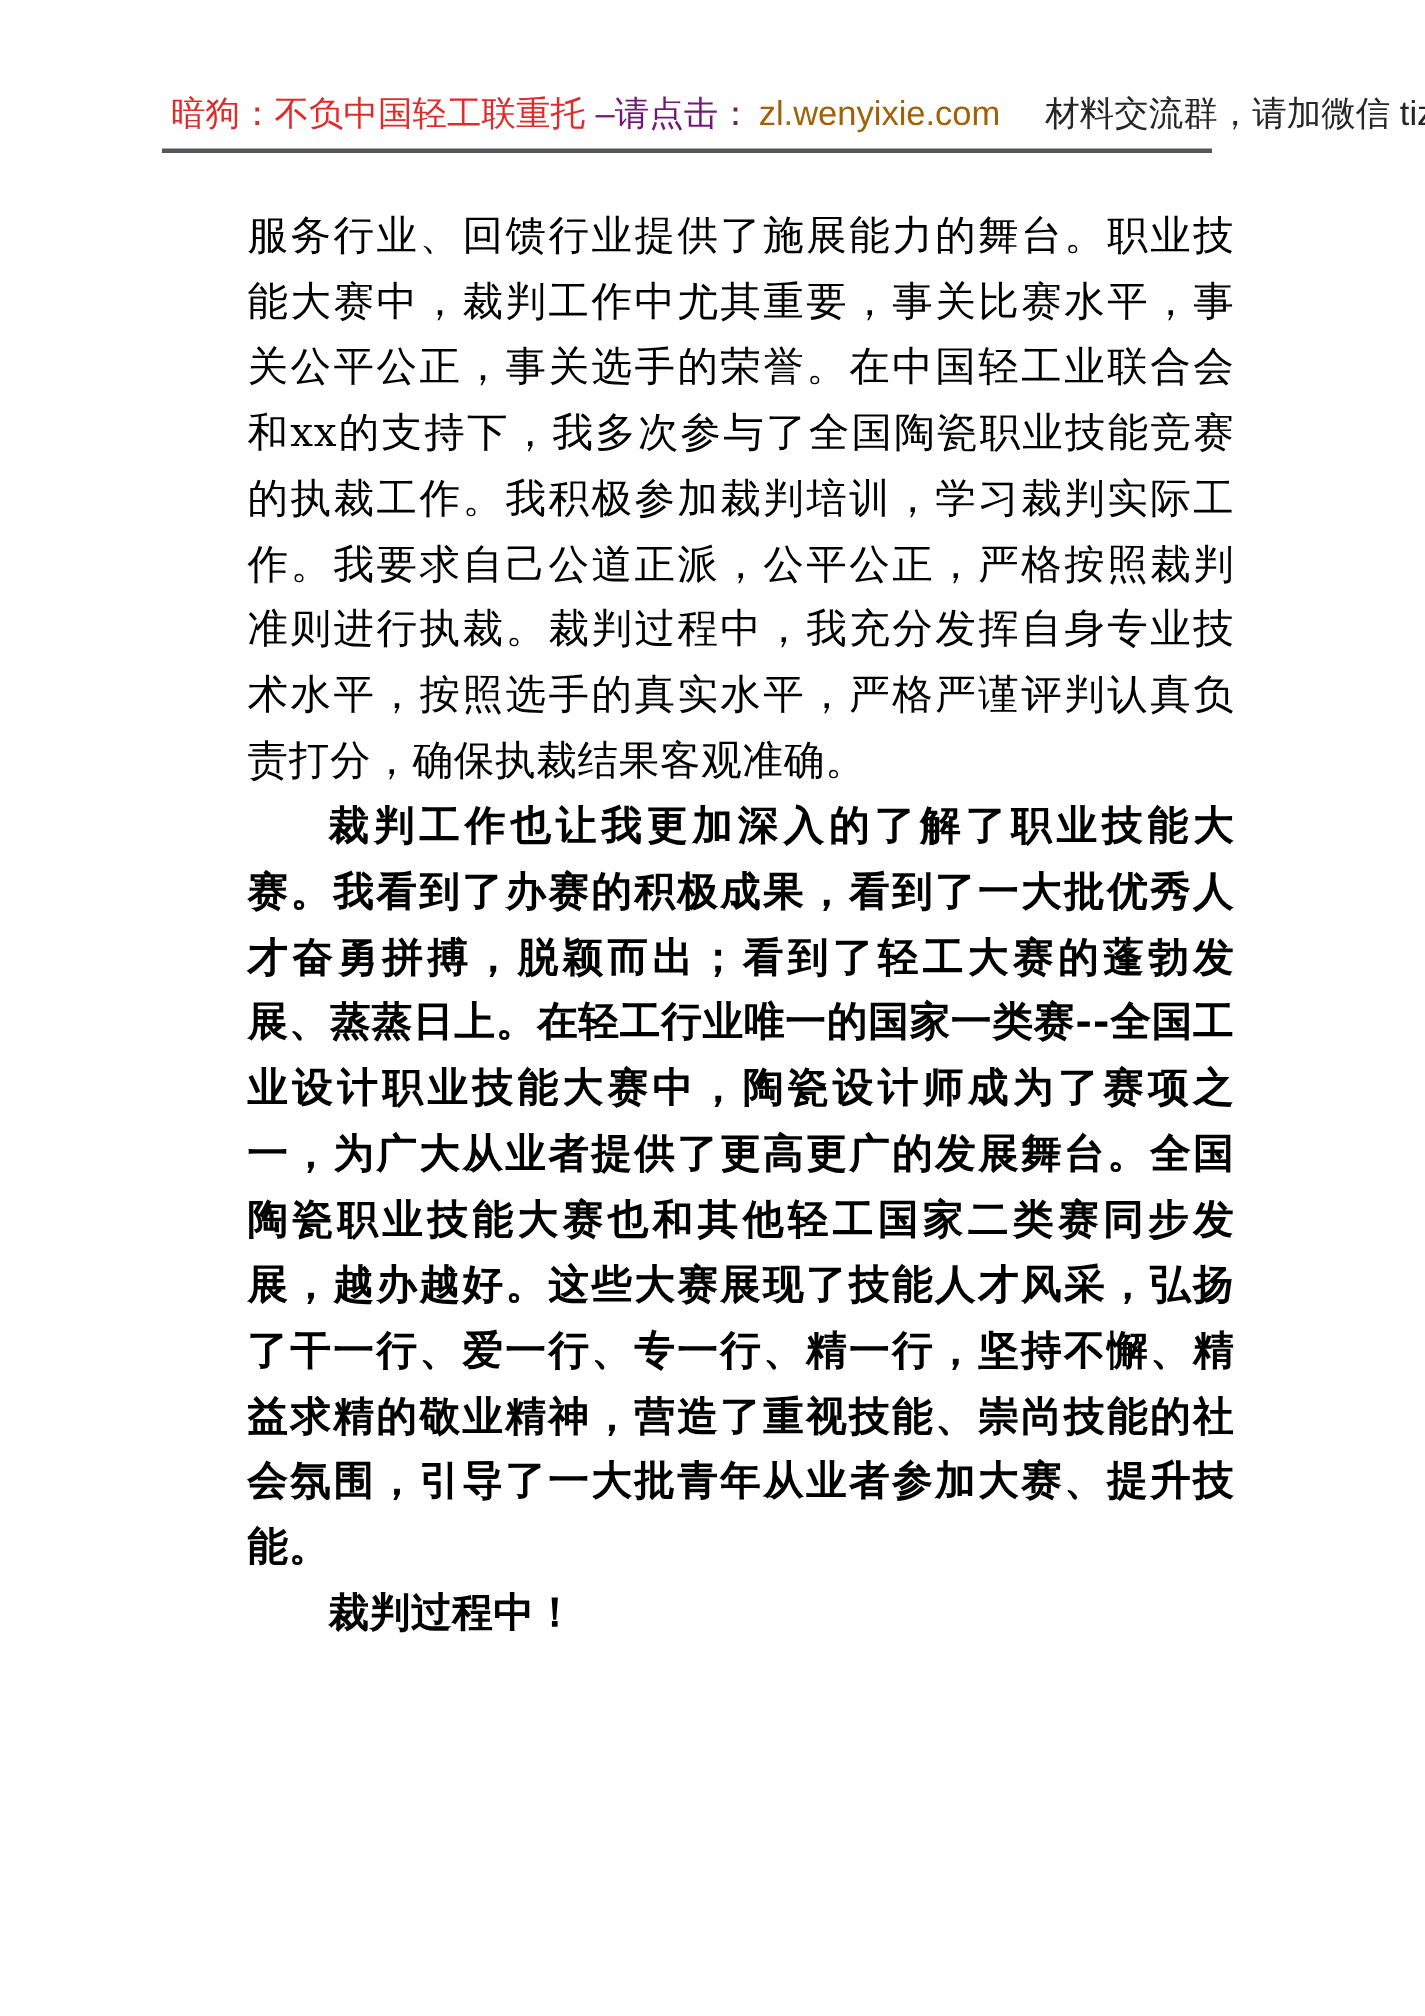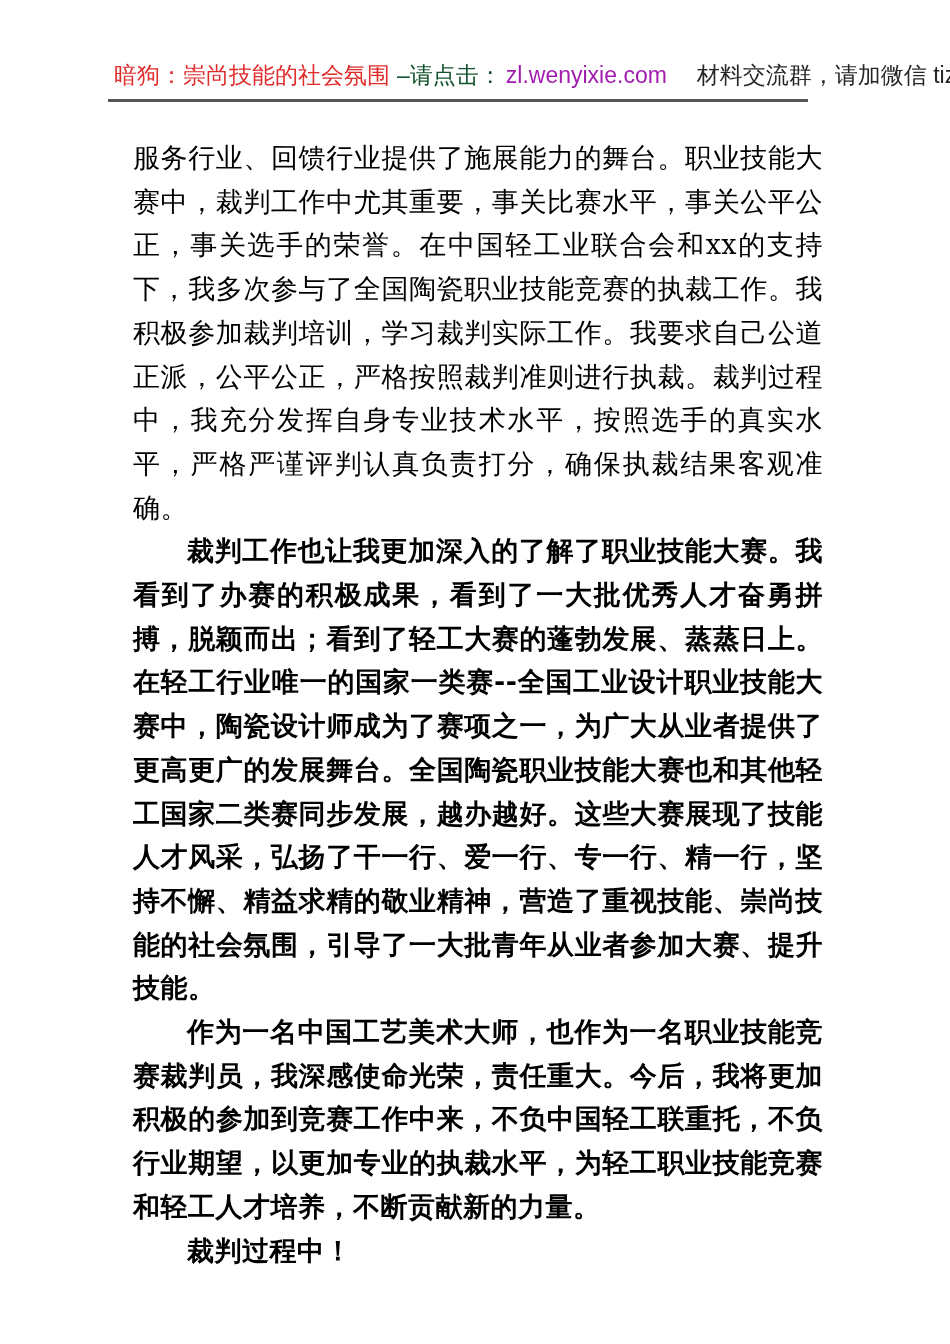--- a/index.html
+++ b/index.html
@@ -28,25 +28,25 @@
     font-size: 23px;
     line-height: 30px;
     color: #262626;
     white-space: nowrap;
   }
   .header .brand {
     color: #e02b2b;
     margin-left: 6px;
   }
   .header .prompt {
-    color: #14532d;
+    color: #701a75;
     margin-left: 7px;
   }
   .header .url {
-    color: #a21caf;
+    color: #a16207;
     text-decoration: none;
     margin-left: 4px;
     cursor: pointer;
   }
   .header .group {
     color: #262626;
     margin-left: 30px;
   }
   
   .body-text {
@@ -57,35 +57,35 @@
     font-family: "DejaVu Serif", serif;
     font-size: 27px;
     line-height: 43.7px;
     color: #000000;
   }
   .para {
     text-align: justify;
     text-justify: inter-character;
     text-align-last: left;
     letter-spacing: 0.5px;
+    margin-left: 32px;
   }
   .para.indent {
     text-indent: 2em;
     font-weight: bold;
   }
 </style>
 </head>
 <body>
 
 <div class="page">
 
   <div class="header">
-    <span class="brand">暗狗：崇尚技能的社会氛围</span><span class="prompt">–请点击：</span><a class="url">zl.wenyixie.com</a><span class="group">材料交流群，请加微信 tizhisiri</span>
+    <span class="brand">暗狗：不负中国轻工联重托</span><span class="prompt">–请点击：</span><a class="url">zl.wenyixie.com</a><span class="group">材料交流群，请加微信 tizhisiri</span>
   </div>
 
   <div class="body-text">
     <p class="para no-indent">服务行业、回馈行业提供了施展能力的舞台。职业技能大赛中，裁判工作中尤其重要，事关比赛水平，事关公平公正，事关选手的荣誉。在中国轻工业联合会和xx的支持下，我多次参与了全国陶瓷职业技能竞赛的执裁工作。我积极参加裁判培训，学习裁判实际工作。我要求自己公道正派，公平公正，严格按照裁判准则进行执裁。裁判过程中，我充分发挥自身专业技术水平，按照选手的真实水平，严格严谨评判认真负责打分，确保执裁结果客观准确。</p>
     <p class="para indent">裁判工作也让我更加深入的了解了职业技能大赛。我看到了办赛的积极成果，看到了一大批优秀人才奋勇拼搏，脱颖而出；看到了轻工大赛的蓬勃发展、蒸蒸日上。在轻工行业唯一的国家一类赛--全国工业设计职业技能大赛中，陶瓷设计师成为了赛项之一，为广大从业者提供了更高更广的发展舞台。全国陶瓷职业技能大赛也和其他轻工国家二类赛同步发展，越办越好。这些大赛展现了技能人才风采，弘扬了干一行、爱一行、专一行、精一行，坚持不懈、精益求精的敬业精神，营造了重视技能、崇尚技能的社会氛围，引导了一大批青年从业者参加大赛、提升技能。</p>
-    <p class="para indent">作为一名中国工艺美术大师，也作为一名职业技能竞赛裁判员，我深感使命光荣，责任重大。今后，我将更加积极的参加到竞赛工作中来，不负中国轻工联重托，不负行业期望，以更加专业的执裁水平，为轻工职业技能竞赛和轻工人才培养，不断贡献新的力量。</p>
     <p class="para indent">裁判过程中！</p>
   </div>
 
 </div>
 
 </body></html>

